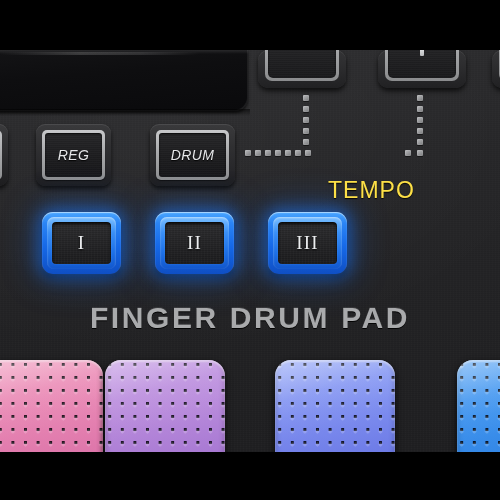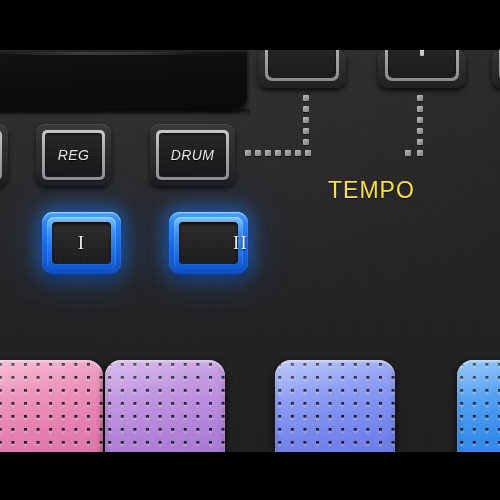--- a/index.html
+++ b/index.html
@@ -235,21 +235,21 @@
     position: relative;
     z-index: 4;
     color: #eceeF0;
     font-size: 19px;
     letter-spacing: 1.2px;
     font-weight: 400;
     font-family: "Liberation Serif", serif;
     text-shadow: 0 1px 2px rgba(0,0,0,0.95);
   }
   #blue-1 { left: 42px;  }
-  #blue-2 { left: 169px; justify-content: flex-end; }
+  #blue-2 { left: 155px; }
   #blue-3 { left: 268px; }
   #blue-4 { left: 380px; }
 
   
   .legend {
     position: absolute;
     left: 0;
     top: 301px;
     width: 500px;
     text-align: center;
@@ -375,21 +375,27 @@
   <div class="bluebtn" id="blue-1">
     <div class="binner"></div>
     <div class="bwell"></div>
     <span class="numeral">I</span>
   </div>
   <div class="bluebtn" id="blue-2">
     <div class="binner"></div>
     <div class="bwell"></div>
     <span class="numeral">II</span>
   </div>
-
+  <div class="bluebtn" id="blue-3">
+    <div class="binner"></div>
+    <div class="bwell"></div>
+    <span class="numeral">III</span>
+  </div>
+
+  <div class="legend">FINGER DRUM PAD</div>
 
   <div class="pad" id="pad-1" style="background: linear-gradient(170deg, rgb(243, 167, 198) 0%, rgb(232, 135, 180) 45%, rgb(217, 111, 166) 100%);">
     <div class="padholes"></div>
     <div class="padholes2"></div>
     <div class="padsheen"></div>
   </div>
   <div class="pad" id="pad-2" style="background: linear-gradient(170deg, rgb(201, 162, 230) 0%, rgb(185, 139, 220) 45%, rgb(161, 114, 207) 100%);">
     <div class="padholes"></div>
     <div class="padholes2"></div>
     <div class="padsheen"></div>

